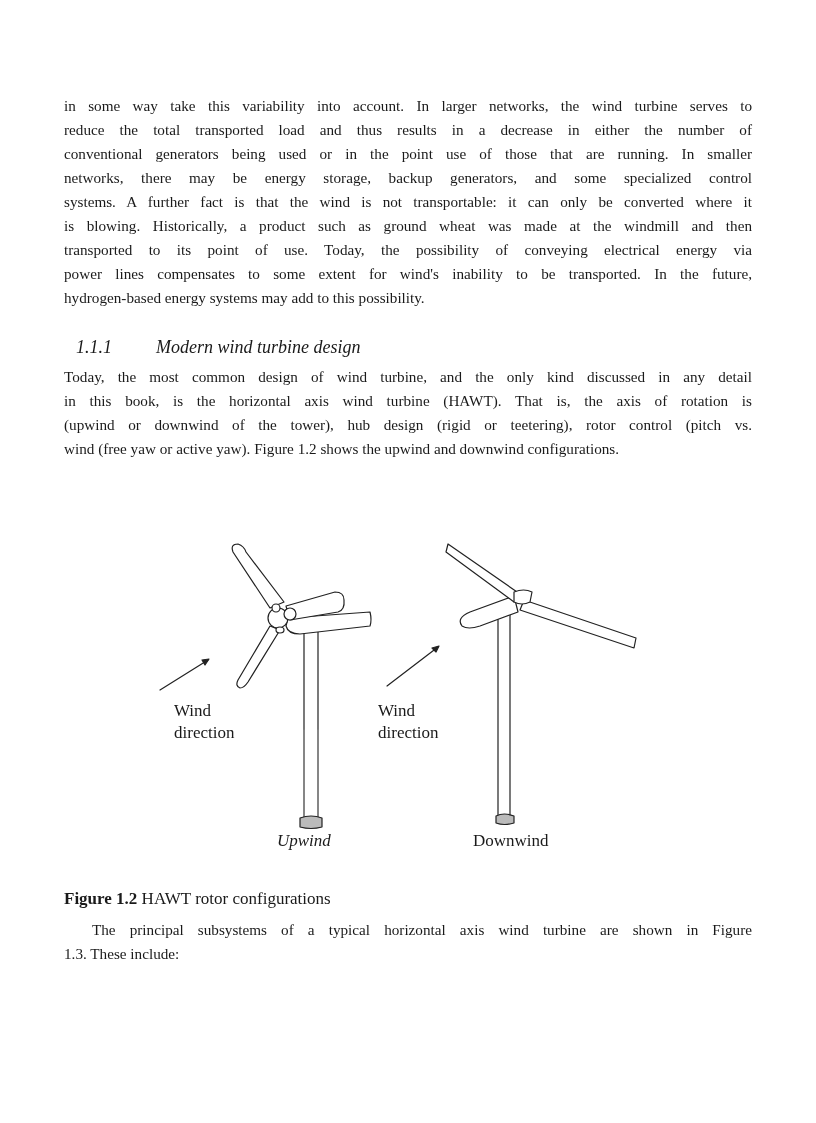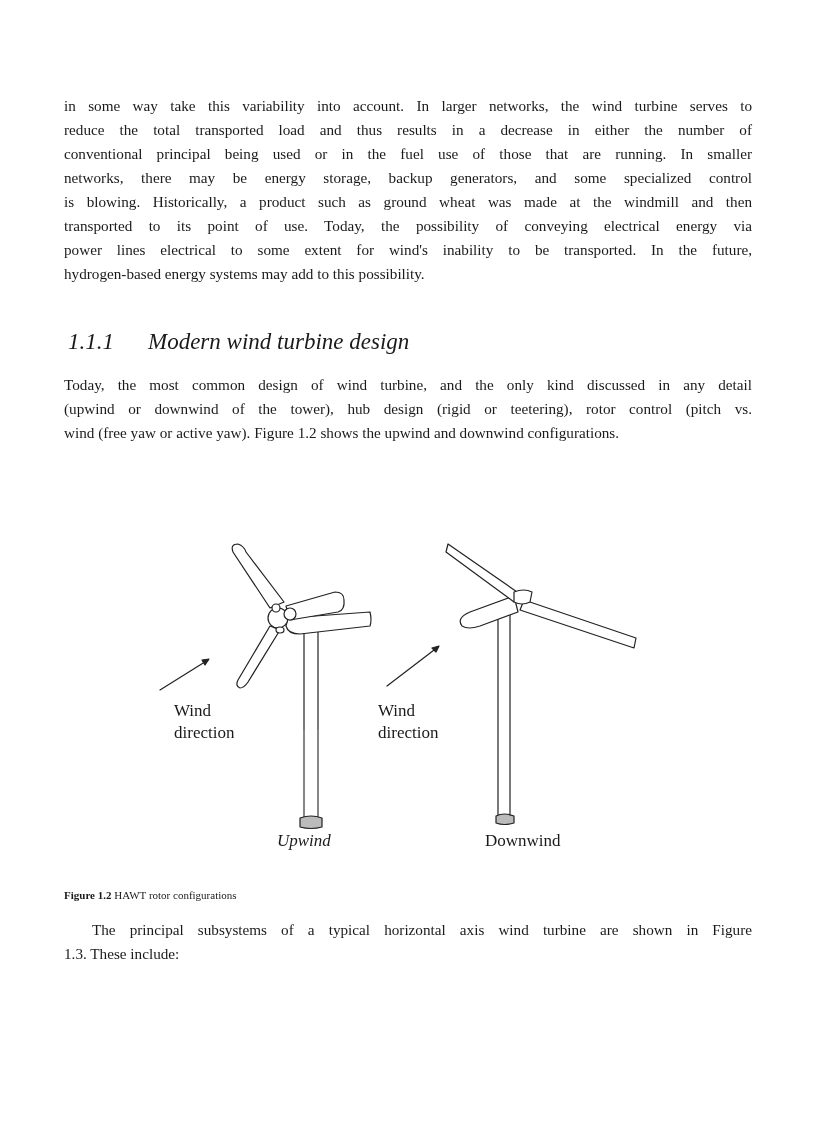--- a/index.html
+++ b/index.html
@@ -3,49 +3,51 @@
 <meta charset="utf-8">
 <style>
   html, body { margin:0; padding:0; background:#ffffff; }
   body { width:816px; height:1123px; position:relative; overflow:hidden;
          font-family:"Liberation Serif", "DejaVu Serif", serif; color:#1a1a1a; }
   .page { position:absolute; left:0; top:0; width:816px; height:1123px; }
   .para { position:absolute; left:64px; width:688px; font-size:15.2px; line-height:24px;
           text-align:justify; margin:0; }
   .para .ln { display:block; text-align:justify; text-align-last:justify; height:24px; white-space:nowrap; }
   .para .ln.last { text-align-last:left; }
-  .heading { position:absolute; left:64px; top:325px; font-size:23px; font-style:italic; margin:4px; font-weight:normal; }
+  .heading { position:absolute; left:64px; top:325px; font-size:18px; font-style:italic; margin:12px; font-weight:normal; }
   .heading .num { display:inline-block; width:80px; }
   .figure { position:absolute; left:140px; top:530px; width:540px; height:330px; }
   .fig-label { position:absolute; font-size:17px; line-height:22px; font-family:"Liberation Serif", serif; }
-  .caption { position:absolute; left:64px; top:889px; font-size:11px; }
+  .caption { position:absolute; left:64px; top:889px; font-size:17px; }
   .caption b { font-weight:bold; }
 </style>
 </head>
 <body>
 
 <div class="page">
 
   <div class="para" style="top:94px;">
     <span class="ln">in some way take this variability into account. In larger networks, the wind turbine serves to</span>
     <span class="ln">reduce the total transported load and thus results in a decrease in either the number of</span>
-    <span class="ln">conventional principal being used or in the fuel use of those that are running. In smaller</span>
+    <span class="ln">conventional generators being used or in the point use of those that are running. In smaller</span>
     <span class="ln">networks, there may be energy storage, backup generators, and some specialized control</span>
+    <span class="ln">systems. A further fact is that the wind is not transportable: it can only be converted where it</span>
     <span class="ln">is blowing. Historically, a product such as ground wheat was made at the windmill and then</span>
     <span class="ln">transported to its point of use. Today, the possibility of conveying electrical energy via</span>
-    <span class="ln">power lines electrical to some extent for wind's inability to be transported. In the future,</span>
+    <span class="ln">power lines compensates to some extent for wind's inability to be transported. In the future,</span>
     <span class="ln last">hydrogen-based energy systems may add to this possibility.</span>
   </div>
 
   <h3 class="heading">
     <span class="num">1.1.1</span><span>Modern wind turbine design</span>
   </h3>
 
-  <div class="para" style="top:365px;margin-top:8px;">
+  <div class="para" style="top:365px;">
     <span class="ln">Today, the most common design of wind turbine, and the only kind discussed in any detail</span>
+    <span class="ln">in this book, is the horizontal axis wind turbine (HAWT). That is, the axis of rotation is</span>
     <span class="ln">(upwind or downwind of the tower), hub design (rigid or teetering), rotor control (pitch vs.</span>
     <span class="ln last">wind (free yaw or active yaw). Figure 1.2 shows the upwind and downwind configurations.</span>
   </div>
 
   <div class="figure">
     <svg width="540" height="330" viewBox="0 0 540 330" fill="none" stroke="#222" stroke-width="1.2" stroke-linejoin="round" stroke-linecap="round">
 
       <g>
 
         <path d="M164 102 L164 290 M178 102 L178 290"></path>
@@ -91,21 +93,21 @@
 
     <div class="fig-label" style="left:34px; top:170px;">
       <div>Wind</div>
       <div>direction</div>
     </div>
     <div class="fig-label" style="left:238px; top:170px;">
       <div>Wind</div>
       <div>direction</div>
     </div>
     <div class="fig-label" style="left:137px; top:300px;font-style:italic;">Upwind</div>
-    <div class="fig-label" style="left:333px; top:300px;margin-left:12px;">Downwind</div>
+    <div class="fig-label" style="left:333px; top:300px;">Downwind</div>
   </div>
 
   <div class="caption">
     <b>Figure 1.2</b><span> HAWT rotor configurations</span>
   </div>
 
   <div class="para" style="top:918px;">
     <span class="ln" style="padding-left:28px; width:660px;">The principal subsystems of a typical horizontal axis wind turbine are shown in Figure</span>
     <span class="ln last">1.3. These include:</span>
   </div>

